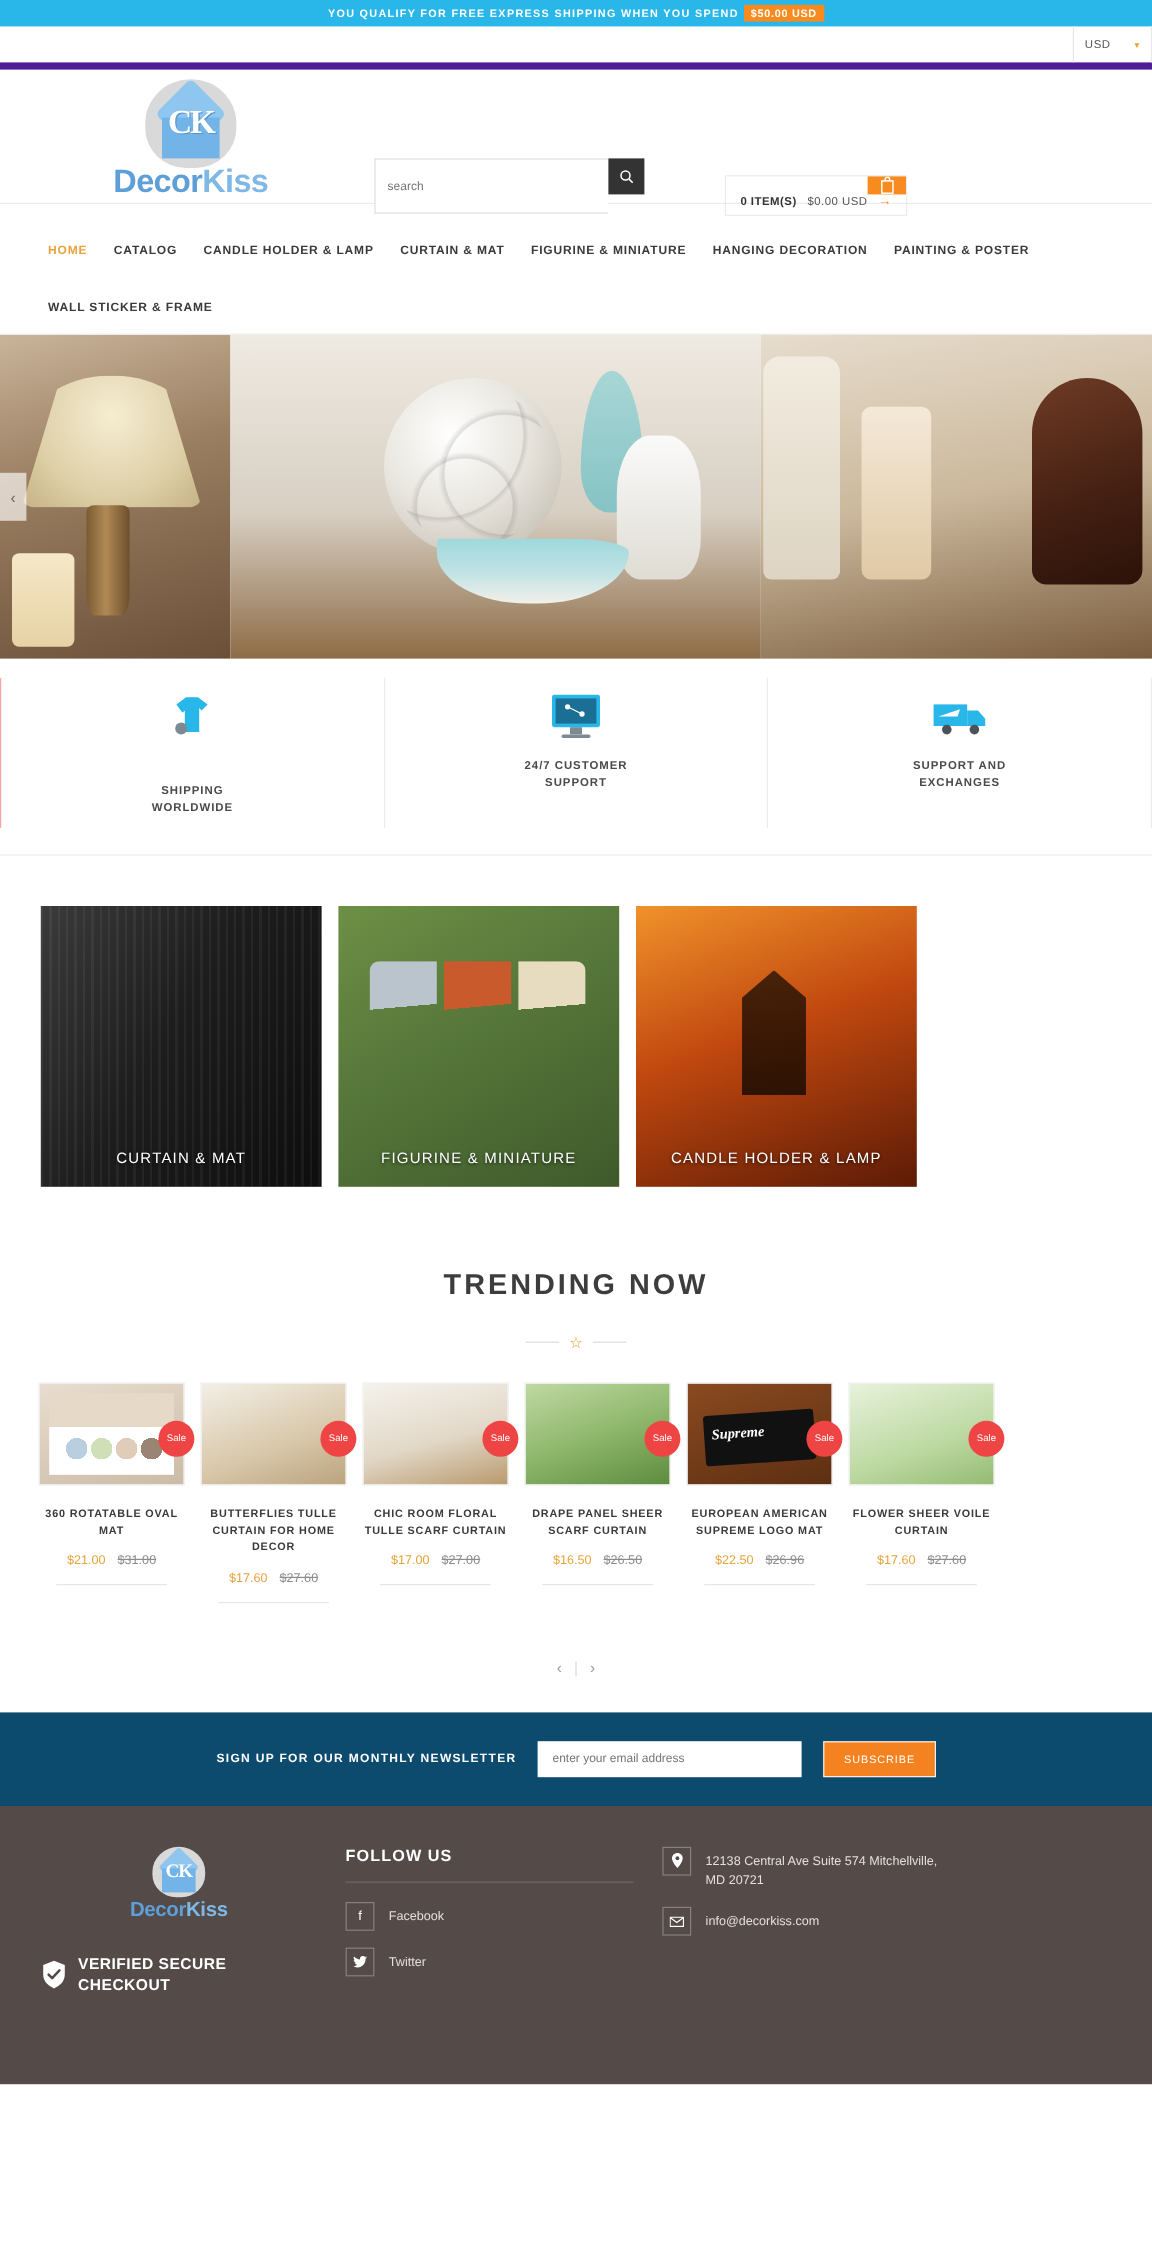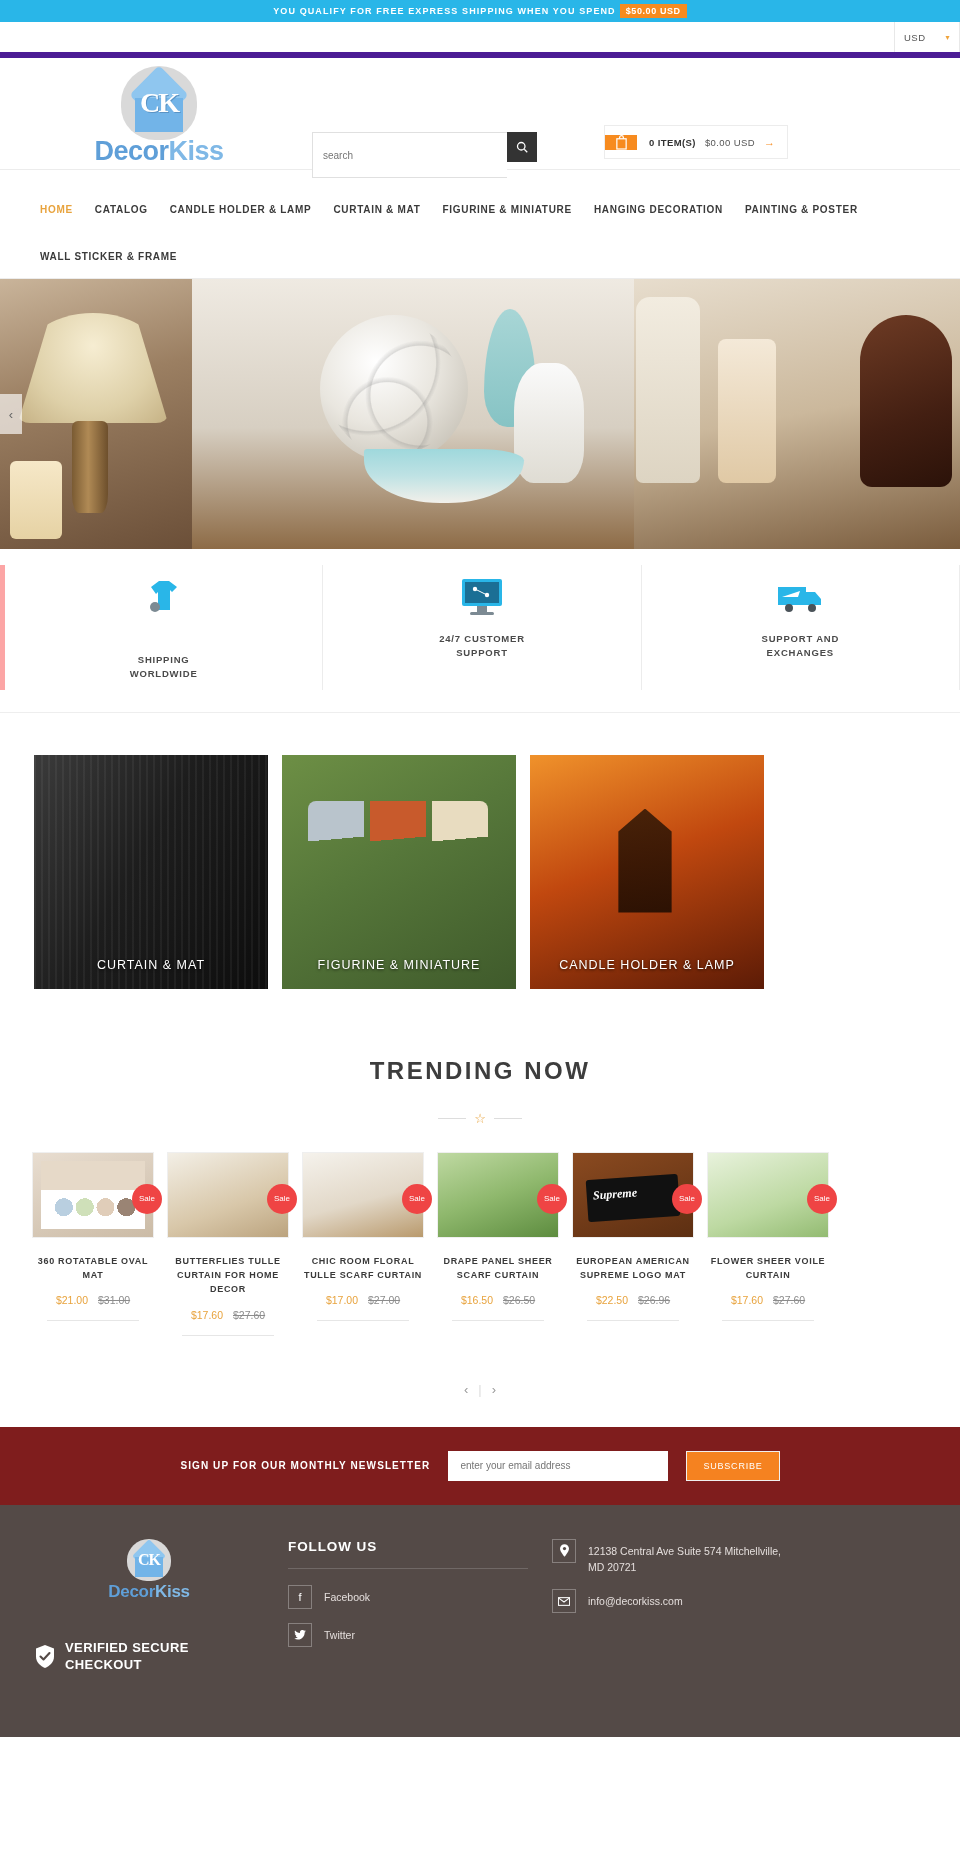--- a/index.html
+++ b/index.html
@@ -126,24 +126,25 @@
     width: 30px; height: 30px;
     background: #333;
     border: none;
     color: #fff;
     cursor: pointer;
     display: flex; align-items: center; justify-content: center;
   }
 
   .cart-area {
     position: absolute;
-    left: 604px; top: 67px;
-    display: flex; align-items: center;
+    left: 604px; top: 88px;
+    display: flex; align-items: flex-end;
     border: 1px solid #ececec;
     height: 34px;
+    flex-direction: column;
   }
   .cart-icon-box {
     width: 32px; background: #f78b1f;
     display: flex; align-items: center; justify-content: center;
   }
   .cart-info {
     display: flex; align-items: center; gap: 9px;
     padding: 0 12px;
     font-size: 9.5px; letter-spacing: .4px;
   }
@@ -266,21 +267,21 @@
   }
   .service {
     flex: 1;
     display: flex; flex-direction: column;
     align-items: center; justify-content: flex-start;
     gap: 11px;
     padding: 8px 10px;
     text-align: center;
   }
   .service + .service { border-left: 1px solid #ececec; }
-  .service:first-child { border-left: 5px solid #fca5a5; gap: 32px; }
+  .service:first-child { border-left: 1px solid #fca5a5; gap: 32px; }
   .service:last-child { border-right: 1px solid #ececec; }
   .service-label {
     font-size: 9.5px;
     letter-spacing: .8px;
     color: #4a4a4a;
     line-height: 1.5;
     font-weight: 600;
   }
   .svc-icon { height: 48px; display: flex; align-items: center; justify-content: center; }
 
@@ -422,21 +423,21 @@
     display: flex; align-items: center; justify-content: center;
     gap: 10px;
     padding: 36px 0 30px;
     color: #9a9a9a; font-size: 13px;
   }
   .carousel-nav span { cursor: pointer; }
   .carousel-sep { color: #ddd; }
 
   
   .newsletter {
-    background: #7f1d1d;
+    background: #0c4a6e;
     height: 78px;
     display: flex; align-items: center; justify-content: center;
     gap: 18px;
   }
   .nl-text {
     color: #ffffff;
     font-size: 10px;
     font-weight: 700;
     letter-spacing: 1.1px;
   }
@@ -489,21 +490,21 @@
     position:relative; z-index:3; font-size:16px; font-weight:700; color:#fff;
     font-family:"Liberation Serif", serif; letter-spacing:-1px;
   }
   .f-logo-text {
     text-align:center; font-size:17px; font-weight:700; letter-spacing:-.3px;
   }
   .f-logo-text .a { color:#5f9fd8; }
   .f-logo-text .b { color:#7fb8e6; }
   .verified {
     display: flex; align-items: center; gap: 9px;
-    margin-top: 37px;
+    margin-top: 26px;
     font-size: 13px; font-weight: 700; letter-spacing: .4px;
     line-height: 1.35;
   }
   .f-title {
     font-size: 13.5px; font-weight: 700; letter-spacing: .9px;
     padding-bottom: 14px;
     border-bottom: 1px solid rgba(255,255,255,.17);
     margin-bottom: 16px;
   }
   .f-row {

